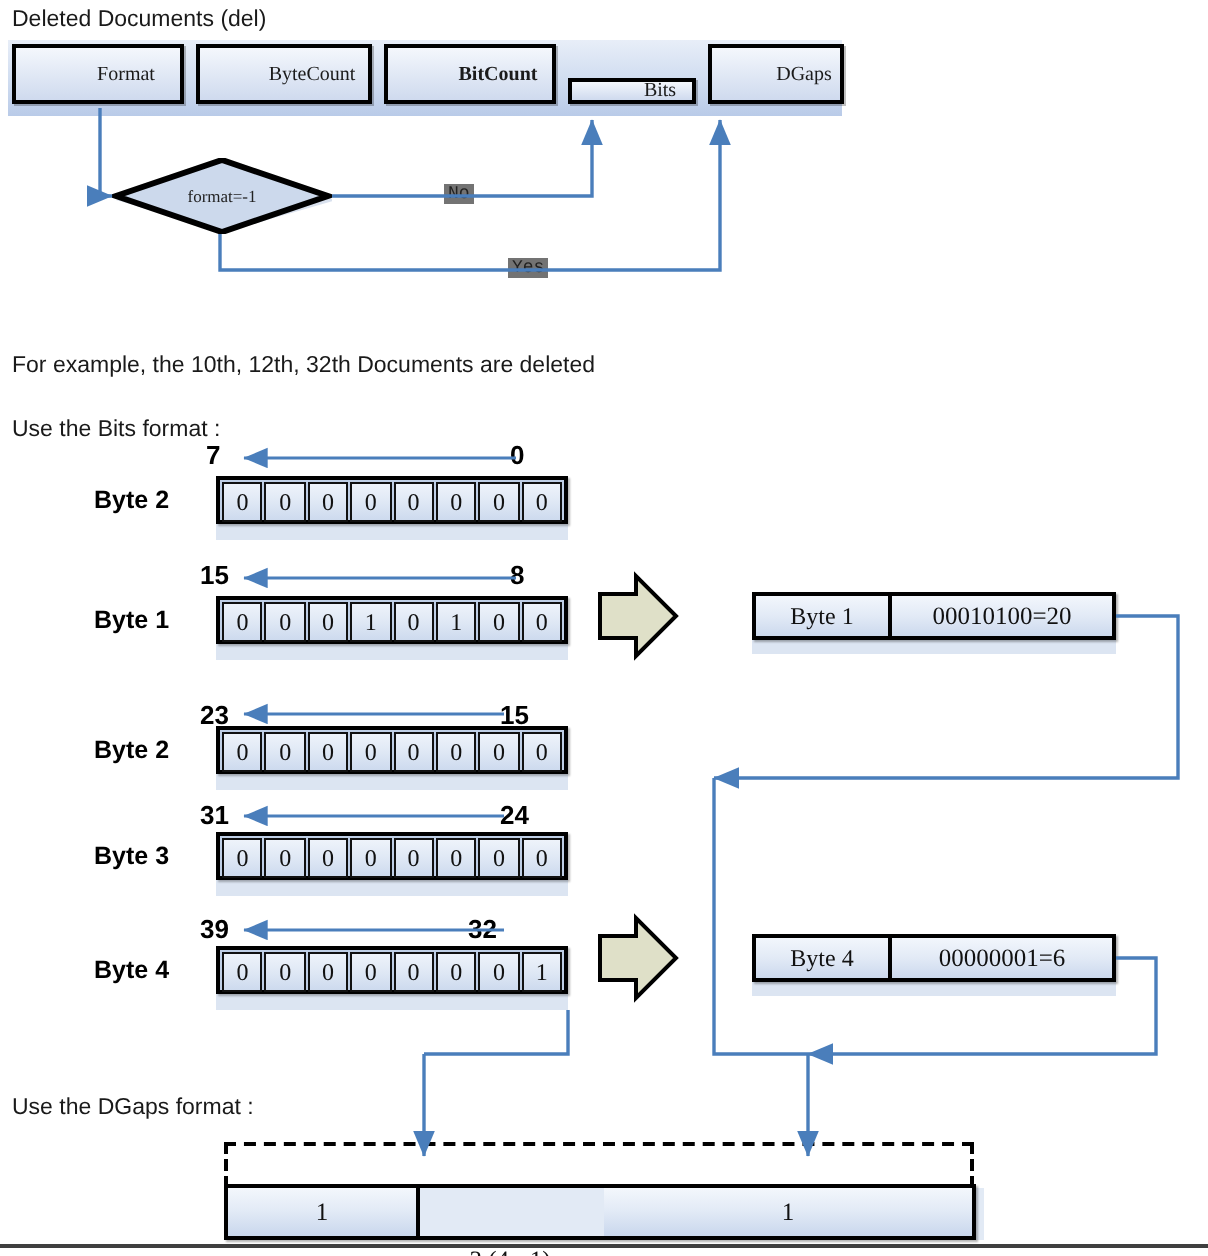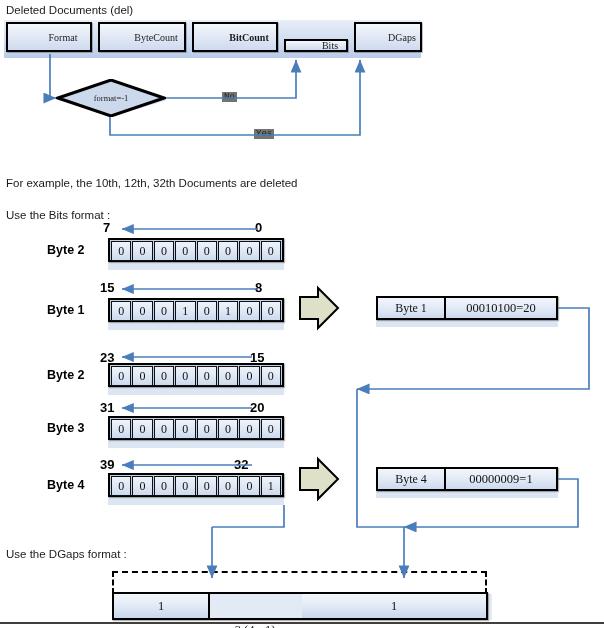--- a/index.html
+++ b/index.html
@@ -223,21 +223,21 @@
     <div class="bit">0</div>
     <div class="bit">0</div>
     <div class="bit">0</div>
     <div class="bit">0</div>
     <div class="bit">0</div>
     <div class="bit">0</div>
     <div class="bit">0</div>
   </div>
 
   <div class="idx" style="left:100px;top:400px;">31</div>
-  <div class="idx" style="left:250px;top:400px;">20</div>
+  <div class="idx" style="left:250px;top:400px;">24</div>
   <div class="byte-label" style="left:47px;top:421px;">Byte 3</div>
   <div class="bits-shadowband" style="left:108px;top:418px;width:176px;height:30px;"></div>
   <div class="bits-row" style="left:108px;top:416px;width:176px;">
     <div class="bit">0</div>
     <div class="bit">0</div>
     <div class="bit">0</div>
     <div class="bit">0</div>
     <div class="bit">0</div>
     <div class="bit">0</div>
     <div class="bit">0</div>
@@ -261,21 +261,21 @@
 
   <div class="bits-shadowband" style="left:376px;top:299px;width:182px;height:28px;"></div>
   <div class="valbox" style="left:376px;top:296px;width:182px;">
     <div class="c1">Byte 1</div>
     <div class="c2">00010100=20</div>
   </div>
 
   <div class="bits-shadowband" style="left:376px;top:470px;width:182px;height:28px;"></div>
   <div class="valbox" style="left:376px;top:467px;width:182px;">
     <div class="c1">Byte 4</div>
-    <div class="c2">00000009=1</div>
+    <div class="c2">00000001=6</div>
   </div>
 
   <div class="dash-box" style="left:112px;top:571px;width:375px;height:23px;"></div>
   <div class="dgaps-band" style="left:112px;top:594px;width:380px;height:26px;"></div>
   <div class="dgaps-row" style="left:112px;top:592px;width:376px;">
     <div class="dgap-cell" style="width:96px;">1</div>
     <div class="dgap-cell" style="width:92px;margin-top:36px;">3 (4 - 1)</div>
     <div class="dgap-cell" style="flex:1;">1</div>
   </div>
 

